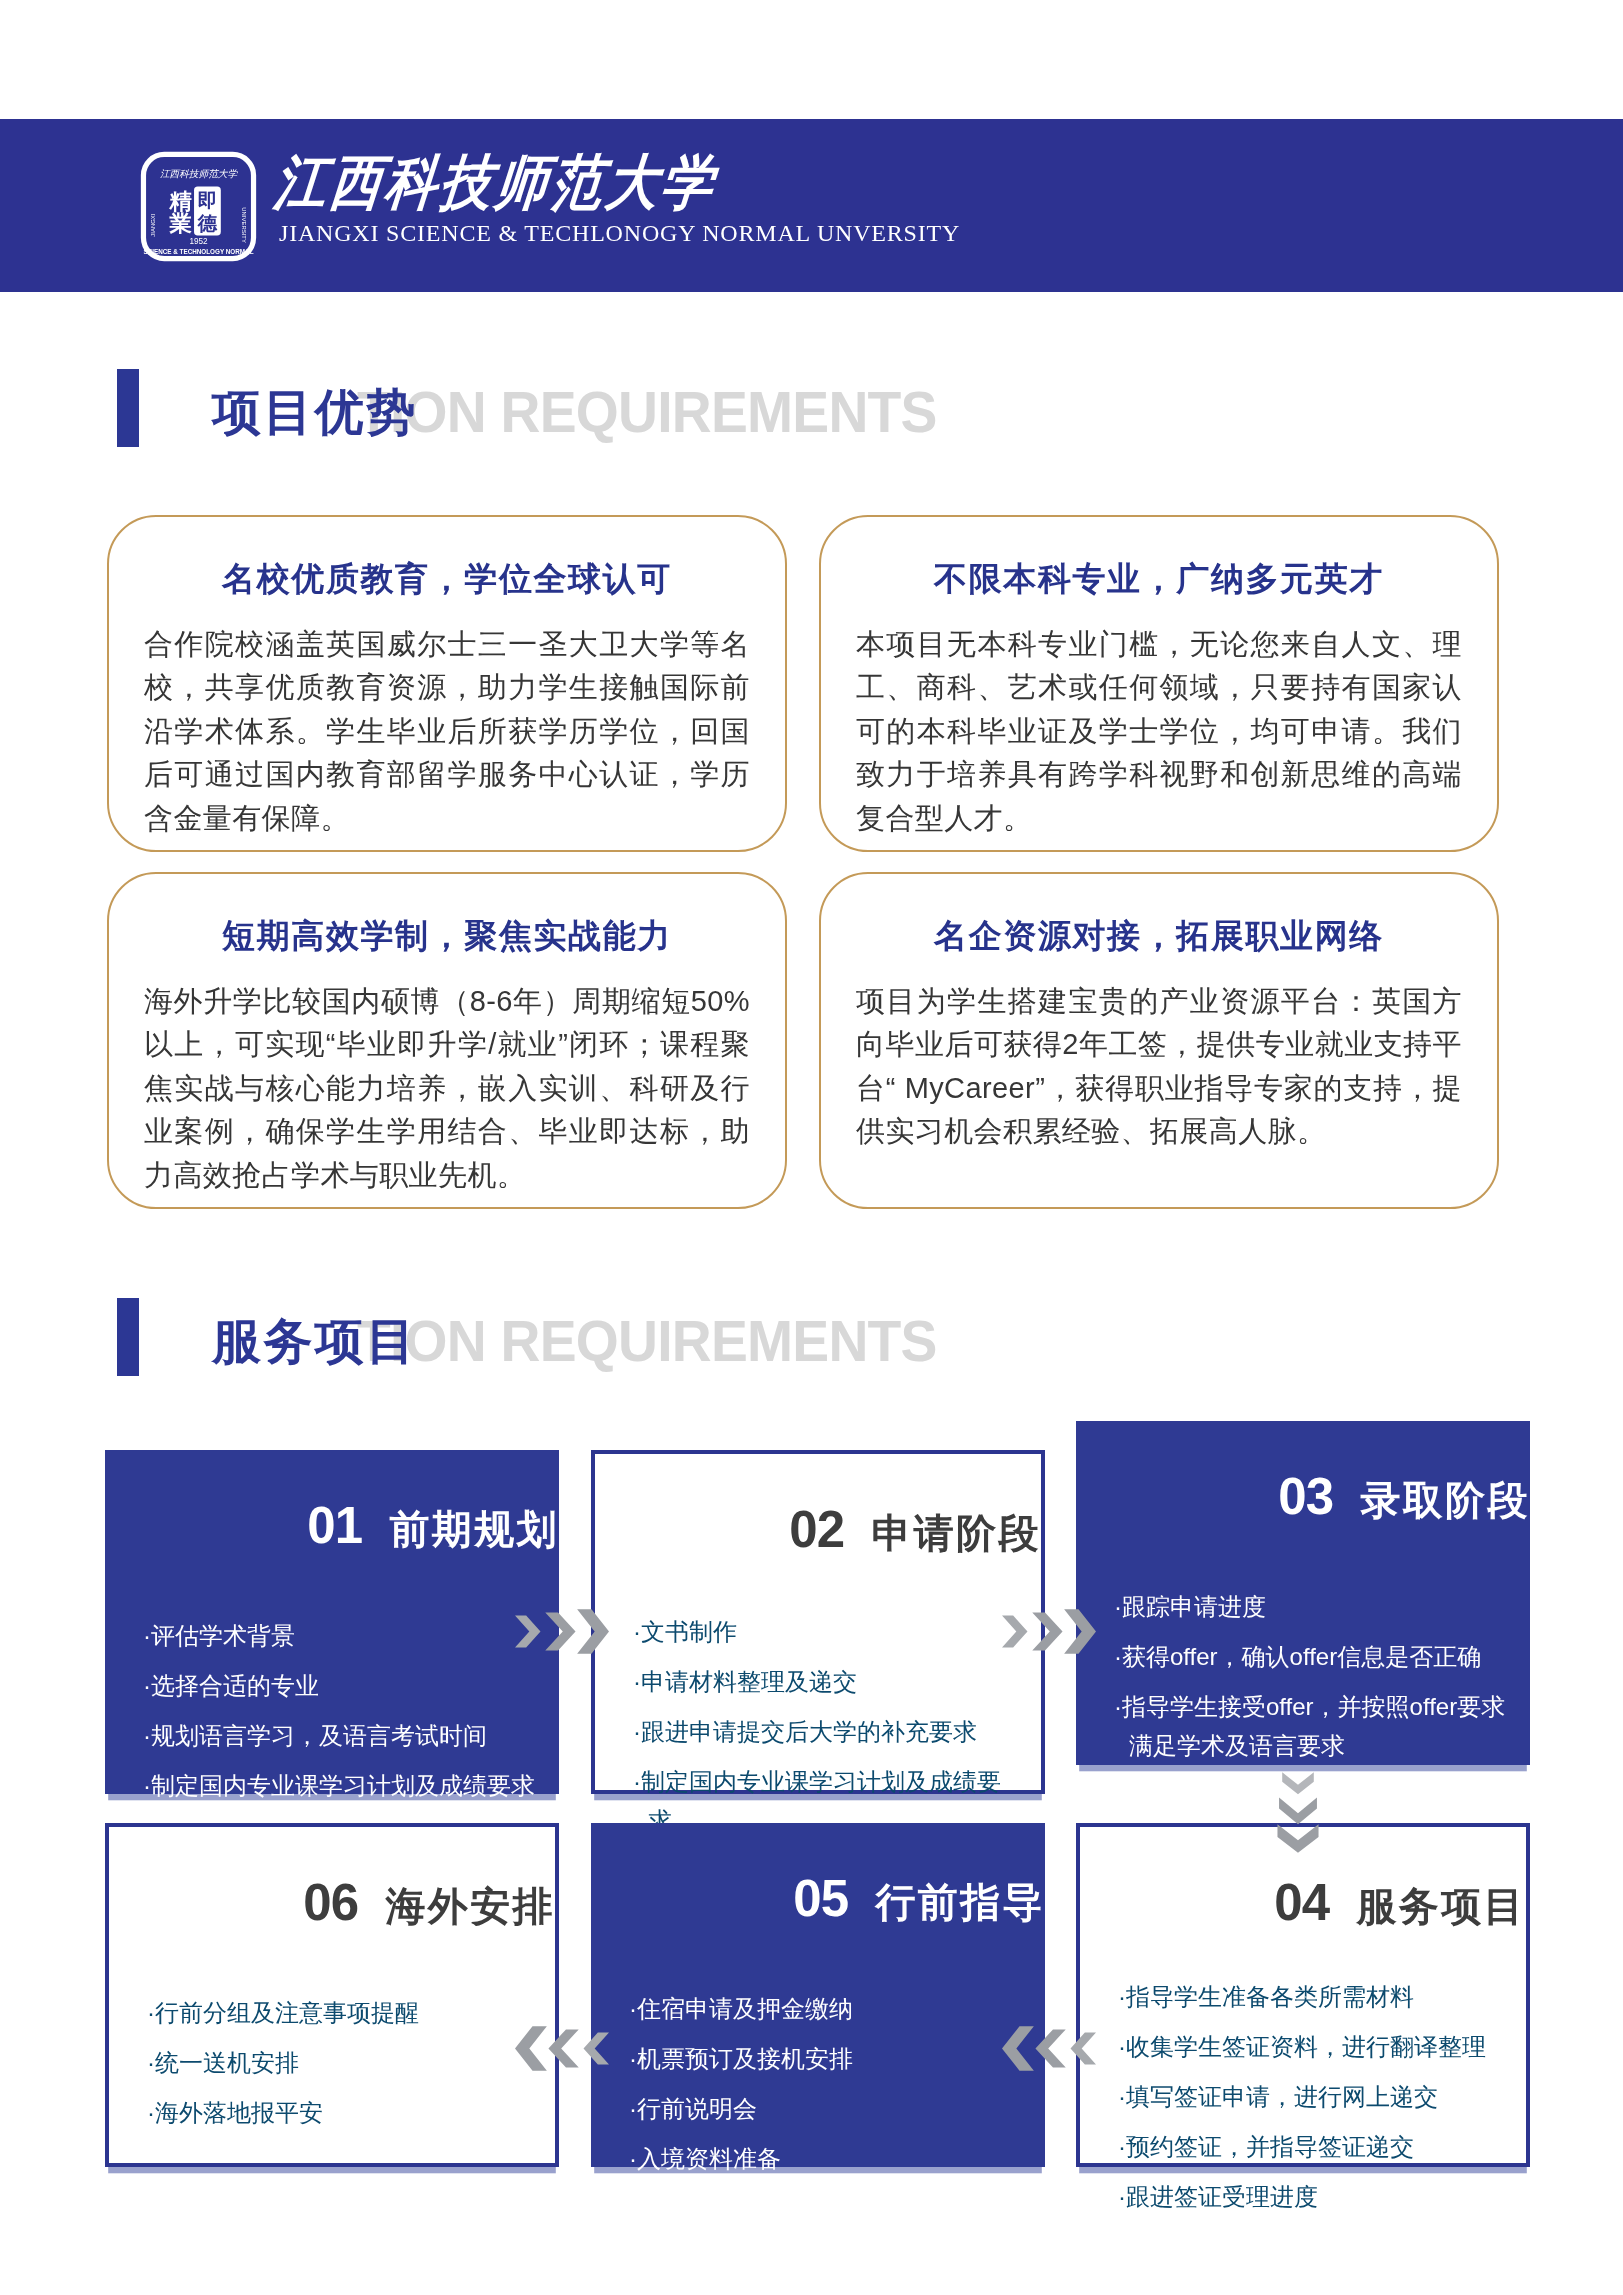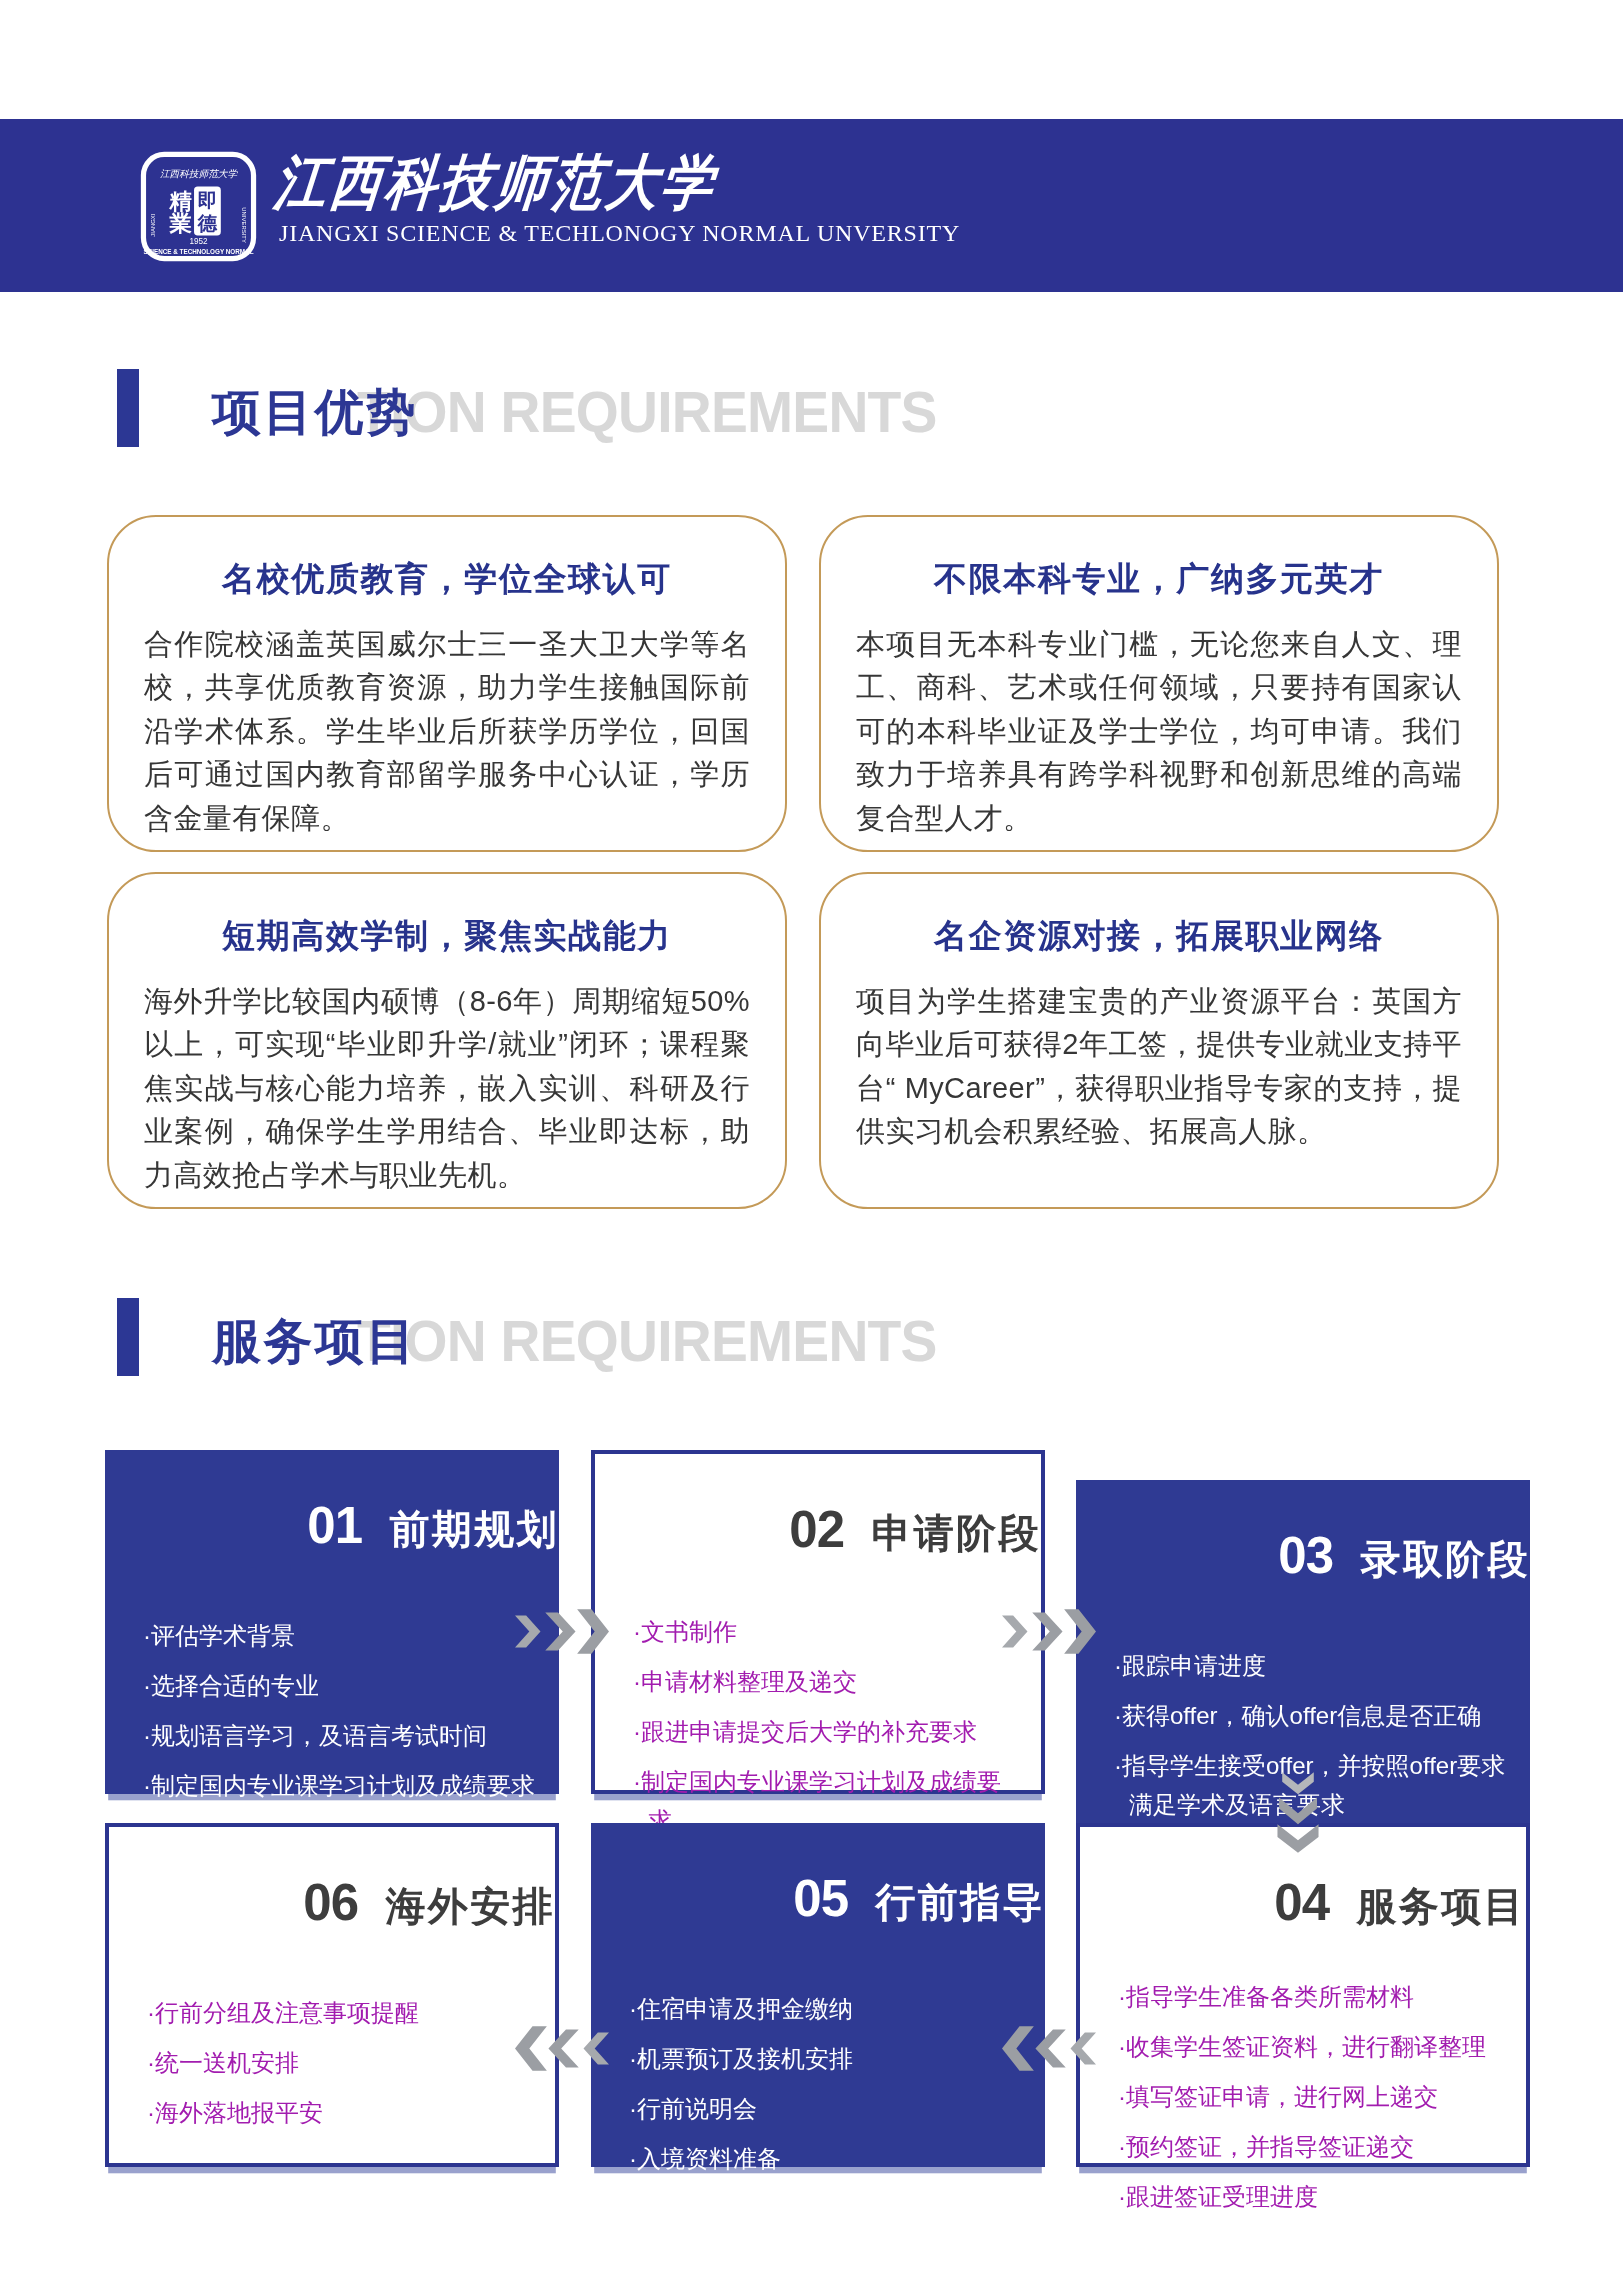--- a/index.html
+++ b/index.html
@@ -34,31 +34,31 @@
   #card4{left:819px;top:872px;}
   .card-title{text-align:center;color:#27338c;font-size:33px;font-weight:800;letter-spacing:1.6px;margin:0 0 20.6px 0;}
   .card-body{font-size:29px;color:#363636;line-height:1.5;text-align:justify;margin:0;letter-spacing:0.4px;}
 
   
   .step{position:absolute;width:454px;height:344px;box-sizing:border-box;box-shadow:0 9.5px 0 -3.2px #99a1cd;}
   .step.dark{background:#2f3a93;color:#ffffff;}
   .step.light{background:#ffffff;border:4.8px solid #2c3590;color:#3d3d3d;}
   #step01{left:105px;top:1450px;}
   #step02{left:591px;top:1450px;}
-  #step03{left:1076px;top:1480px;}
+  #step03{left:1076px;top:1421px;}
   #step06{left:105px;top:1823px;}
   #step05{left:591px;top:1823px;}
   #step04{left:1076px;top:1823px;}
   .step-head{display:flex;justify-content:flex-end;align-items:baseline;gap:27px;margin-top:46px;}
   .step-num{font-size:51px;font-weight:800;letter-spacing:-0.8px;}
   .step-title{font-size:40px;font-weight:800;letter-spacing:2.4px;}
   .step.light .step-num,.step.light .step-title{color:#3d3d3d;}
   .step-list{list-style:none;margin:60px 0 0 0;padding:0 20.6px 0 38px;font-size:24px;line-height:1.62;}
   .step-list li{padding-left:0.62em;text-indent:-0.62em;margin-bottom:11px;}
-  .step.light .step-list{color:#a21caf;}
+  .step.light .step-list{color:#0c4a6e;}
 
   
   .arr{position:absolute;z-index:6;}
   #arrR1{left:515px;top:1606px;}
   #arrR2{left:1002px;top:1606px;}
   #arrL1{left:1002px;top:2023px;}
   #arrL2{left:515px;top:2023px;}
   #arrD{left:1268px;top:1772px;}
 </style>
 </head>

